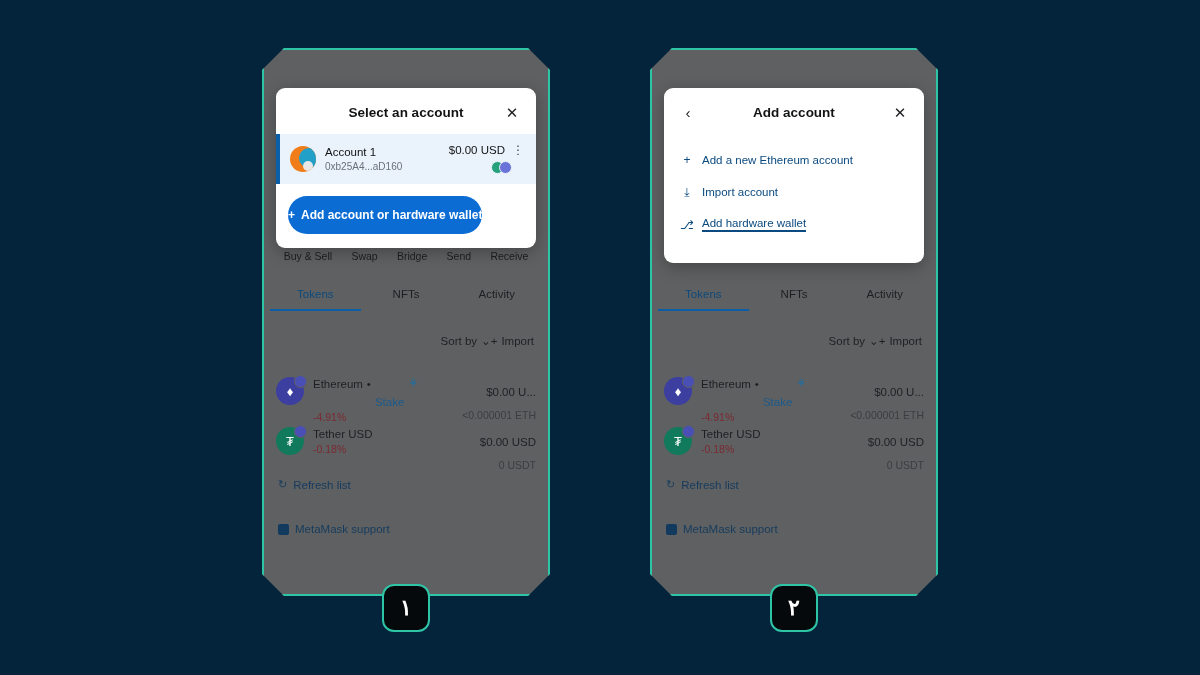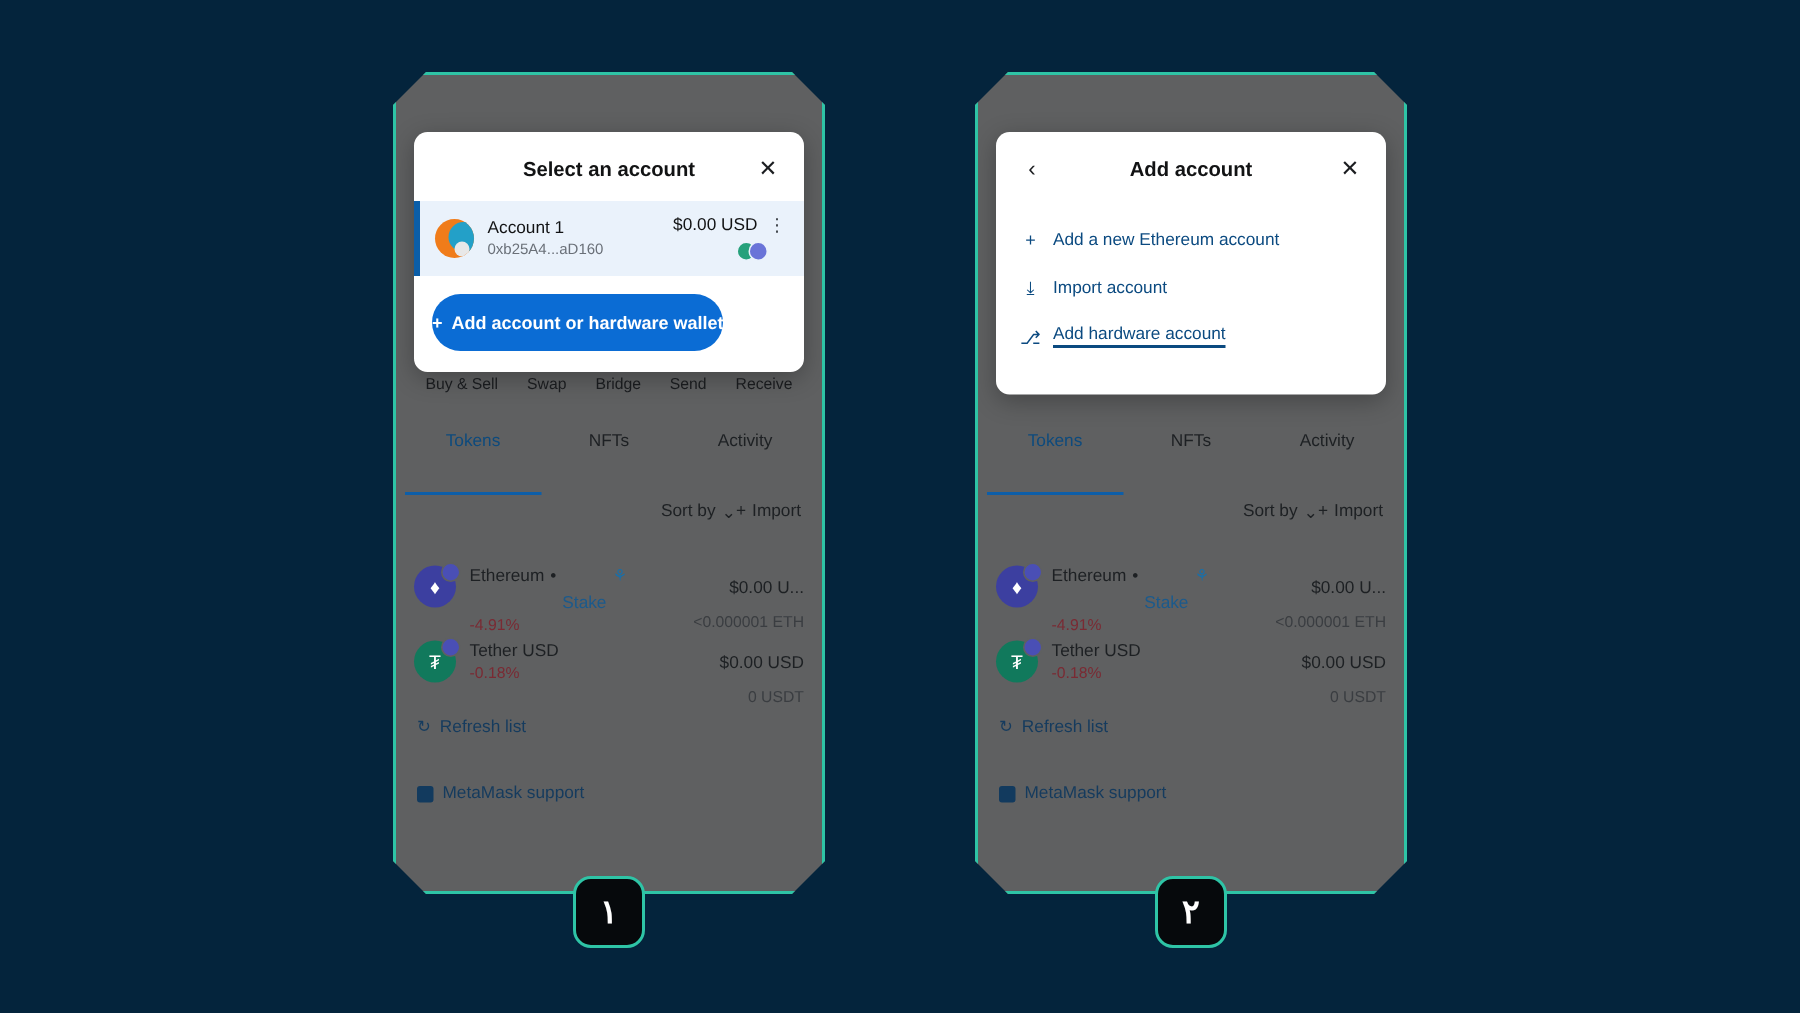--- a/index.html
+++ b/index.html
@@ -95,21 +95,21 @@
     position: absolute;
     top: 238px;
     left: 0; right: 0;
     display: flex;
     padding: 0 6px;
   }
   .tab {
     flex: 1;
     text-align: center;
     font-size: 11.5px;
-    padding-bottom: 28px;
+    padding-bottom: 9px;
     color: #1d2023;
   }
   .tab.active {
     color: #0d4a7d;
     border-bottom: 2px solid #0d5ea8;
   }
 
   .list-ctrls {
     position: absolute;
     top: 284px;
@@ -536,21 +536,21 @@
             <div class="menu-item">
               <span class="mi-ic">+</span>
               <span class="mi-label">Add a new Ethereum account</span>
             </div>
             <div class="menu-item">
               <span class="mi-ic">⤓</span>
               <span class="mi-label">Import account</span>
             </div>
             <div class="menu-item focused">
               <span class="mi-ic">⎇</span>
-              <span class="mi-label">Add hardware account</span>
+              <span class="mi-label">Add hardware wallet</span>
             </div>
           </div>
         </div>
 
       </div>
     </div>
     <div class="panel-badge">۲</div>
   </div>
 
 </div>

